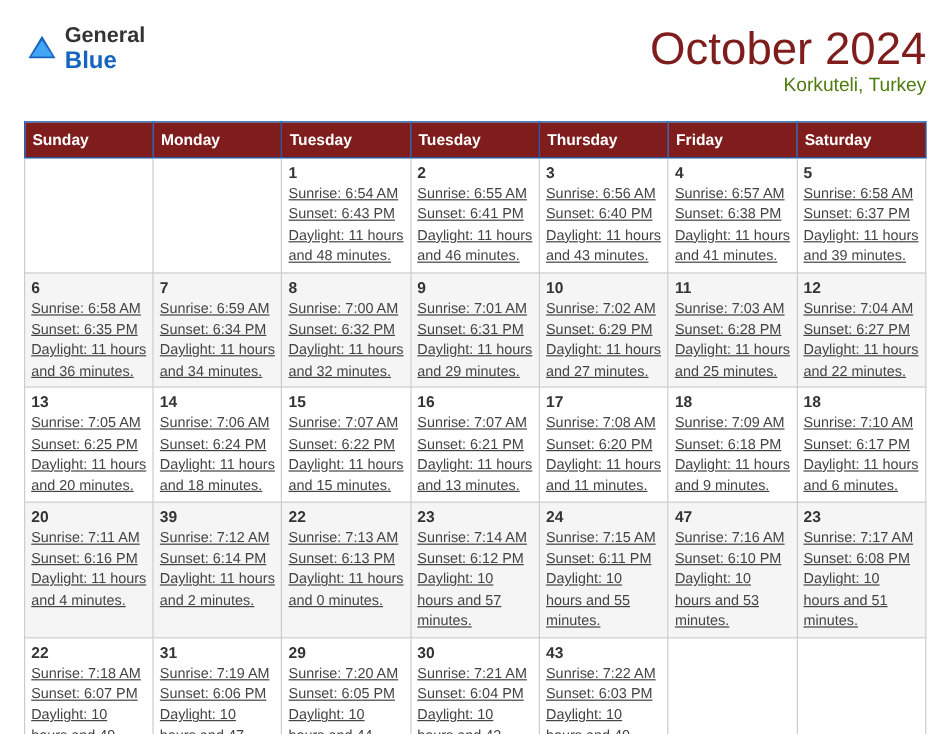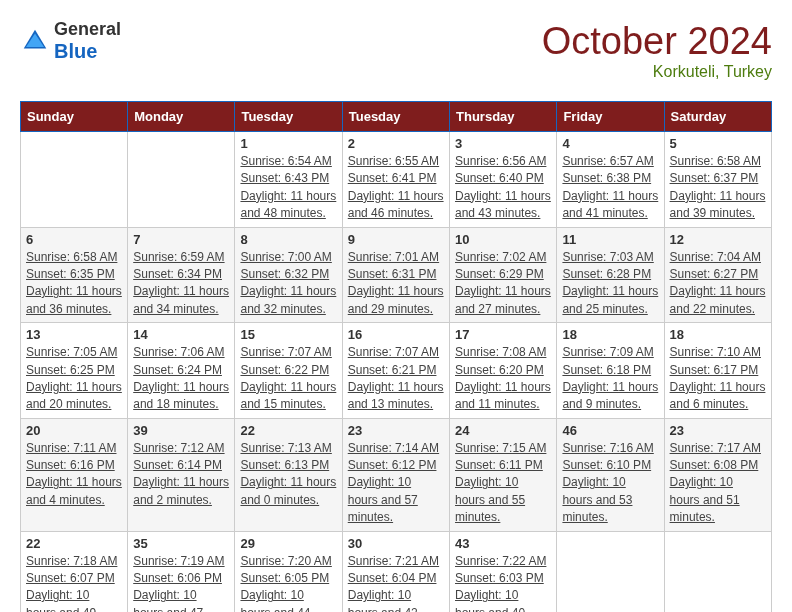--- a/index.html
+++ b/index.html
@@ -228,35 +228,35 @@
         </td>
         <td>
           <span class="day-number">23</span>
           <div class="day-info">Sunrise: 7:14 AM<br>Sunset: 6:12 PM<br>Daylight: 10 hours and 57 minutes.</div>
         </td>
         <td>
           <span class="day-number">24</span>
           <div class="day-info">Sunrise: 7:15 AM<br>Sunset: 6:11 PM<br>Daylight: 10 hours and 55 minutes.</div>
         </td>
         <td>
-          <span class="day-number">46</span>
+          <span class="day-number">47</span>
           <div class="day-info">Sunrise: 7:16 AM<br>Sunset: 6:10 PM<br>Daylight: 10 hours and 53 minutes.</div>
         </td>
         <td>
           <span class="day-number">23</span>
           <div class="day-info">Sunrise: 7:17 AM<br>Sunset: 6:08 PM<br>Daylight: 10 hours and 51 minutes.</div>
         </td>
       </tr>
       <tr>
         <td>
           <span class="day-number">22</span>
           <div class="day-info">Sunrise: 7:18 AM<br>Sunset: 6:07 PM<br>Daylight: 10 hours and 49 minutes.</div>
         </td>
         <td>
-          <span class="day-number">35</span>
+          <span class="day-number">31</span>
           <div class="day-info">Sunrise: 7:19 AM<br>Sunset: 6:06 PM<br>Daylight: 10 hours and 47 minutes.</div>
         </td>
         <td>
           <span class="day-number">29</span>
           <div class="day-info">Sunrise: 7:20 AM<br>Sunset: 6:05 PM<br>Daylight: 10 hours and 44 minutes.</div>
         </td>
         <td>
           <span class="day-number">30</span>
           <div class="day-info">Sunrise: 7:21 AM<br>Sunset: 6:04 PM<br>Daylight: 10 hours and 42 minutes.</div>
         </td>

